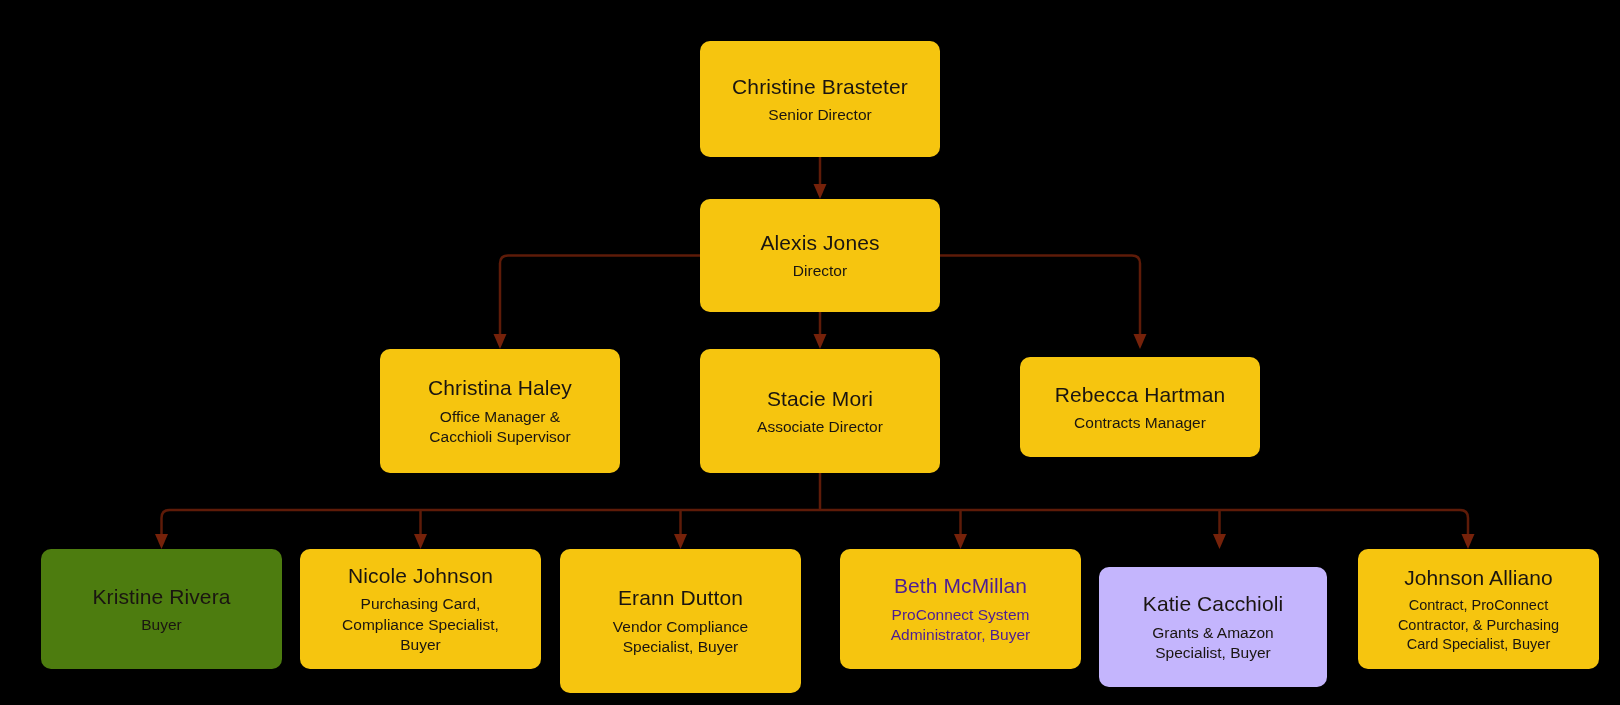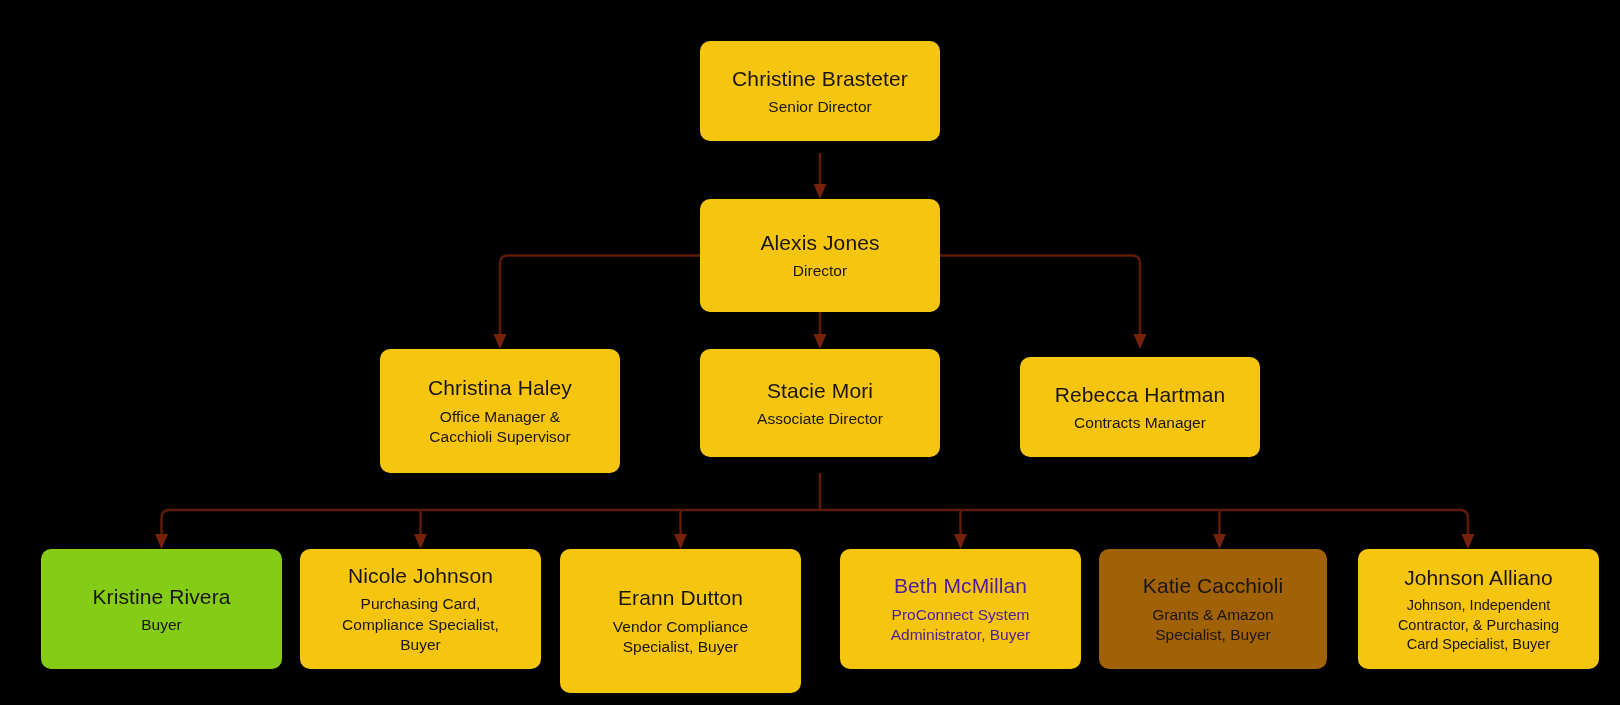--- a/index.html
+++ b/index.html
@@ -67,52 +67,52 @@
       <path d="M 960.5 510 V 537" fill="none" stroke="#5E1B08" stroke-width="2.5"></path>
       <path d="M 1219.5 510 V 537" fill="none" stroke="#5E1B08" stroke-width="2.5"></path>
       <polygon points="155,534 168,534 161.5,549" fill="#76220A"></polygon>
       <polygon points="414,534 427,534 420.5,549" fill="#76220A"></polygon>
       <polygon points="674,534 687,534 680.5,549" fill="#76220A"></polygon>
       <polygon points="954,534 967,534 960.5,549" fill="#76220A"></polygon>
       <polygon points="1213,534 1226,534 1219.5,549" fill="#76220A"></polygon>
       <polygon points="1461.5,534 1474.5,534 1468,549" fill="#76220A"></polygon>
     </svg>
   <div id="nodes">
-      <div class="node" style="left: 700px; top: 41px; width: 240px; height: 100px; background: rgb(246, 197, 15); color: rgb(26, 21, 17);">
+      <div class="node" style="left: 700px; top: 41px; width: 240px; height: 116px; background: rgb(246, 197, 15); color: rgb(26, 21, 17);">
         <div class="name">Christine Brasteter</div>
         <div class="title">
           <div>Senior Director</div>
         </div>
       </div>
       <div class="node" style="left: 700px; top: 199px; width: 240px; height: 113px; background: rgb(246, 197, 15); color: rgb(26, 21, 17);">
         <div class="name">Alexis Jones</div>
         <div class="title">
           <div>Director</div>
         </div>
       </div>
       <div class="node" style="left: 380px; top: 349px; width: 240px; height: 124px; background: rgb(246, 197, 15); color: rgb(26, 21, 17);">
         <div class="name">Christina Haley</div>
         <div class="title">
           <div>Office Manager &amp;</div>
           <div>Cacchioli Supervisor</div>
         </div>
       </div>
-      <div class="node" style="left: 700px; top: 349px; width: 240px; height: 108px; background: rgb(246, 197, 15); color: rgb(26, 21, 17);">
+      <div class="node" style="left: 700px; top: 349px; width: 240px; height: 124px; background: rgb(246, 197, 15); color: rgb(26, 21, 17);">
         <div class="name">Stacie Mori</div>
         <div class="title">
           <div>Associate Director</div>
         </div>
       </div>
       <div class="node" style="left: 1020px; top: 349px; width: 240px; height: 100px; background: rgb(246, 197, 15); color: rgb(26, 21, 17); margin-top: 8px;">
         <div class="name">Rebecca Hartman</div>
         <div class="title">
           <div>Contracts Manager</div>
         </div>
       </div>
-      <div class="node" style="left: 41px; top: 549px; width: 241px; height: 120px; background: #84cc16; color: rgb(26, 21, 17);">
+      <div class="node" style="left: 41px; top: 549px; width: 241px; height: 120px; background: #4d7c0f; color: rgb(26, 21, 17);">
         <div class="name">Kristine Rivera</div>
         <div class="title">
           <div>Buyer</div>
         </div>
       </div>
       <div class="node" style="left: 300px; top: 549px; width: 241px; height: 120px; background: rgb(246, 197, 15); color: rgb(26, 21, 17);">
         <div class="name">Nicole Johnson</div>
         <div class="title">
           <div>Purchasing Card,</div>
           <div>Compliance Specialist,</div>
@@ -126,29 +126,29 @@
           <div>Specialist, Buyer</div>
         </div>
       </div>
       <div class="node" style="left: 840px; top: 549px; width: 241px; height: 120px; background: rgb(246, 197, 15); color: #4c1d95;">
         <div class="name">Beth McMillan</div>
         <div class="title">
           <div>ProConnect System</div>
           <div>Administrator, Buyer</div>
         </div>
       </div>
-      <div class="node" style="left: 1099px; top: 549px; width: 228px; height: 120px; background: #a16207; color: rgb(26, 21, 17);">
+      <div class="node" style="left: 1099px; top: 567px; width: 228px; height: 120px; background: #c4b5fd; color: rgb(26, 21, 17);">
         <div class="name">Katie Cacchioli</div>
         <div class="title">
           <div>Grants &amp; Amazon</div>
           <div>Specialist, Buyer</div>
         </div>
       </div>
       <div class="node" style="left: 1358px; top: 549px; width: 241px; height: 120px; background: rgb(246, 197, 15); color: rgb(26, 21, 17);">
         <div class="name">Johnson Alliano</div>
         <div class="title" style="font-size: 14.5px;">
-          <div>Johnson, Independent</div>
+          <div>Contract, ProConnect</div>
           <div>Contractor, &amp; Purchasing</div>
           <div>Card Specialist, Buyer</div>
         </div>
       </div>
     </div>
 </div>
 
 </body></html>

